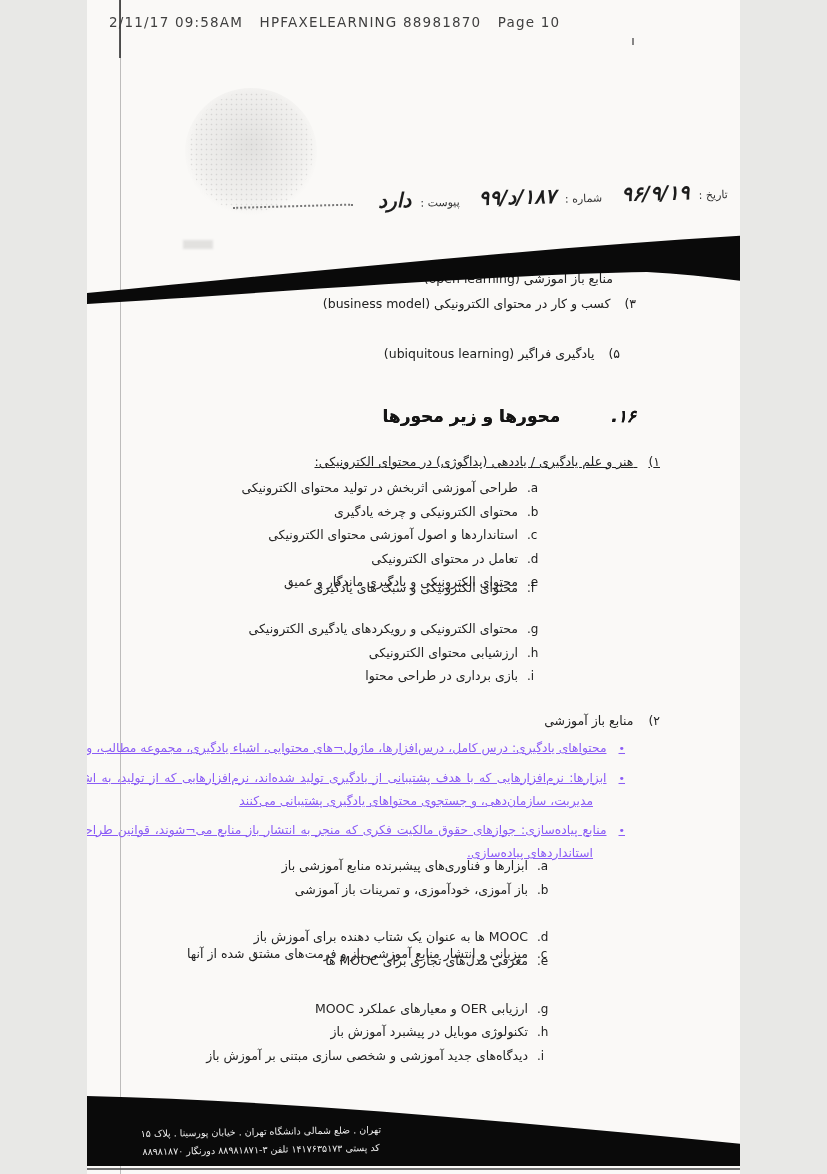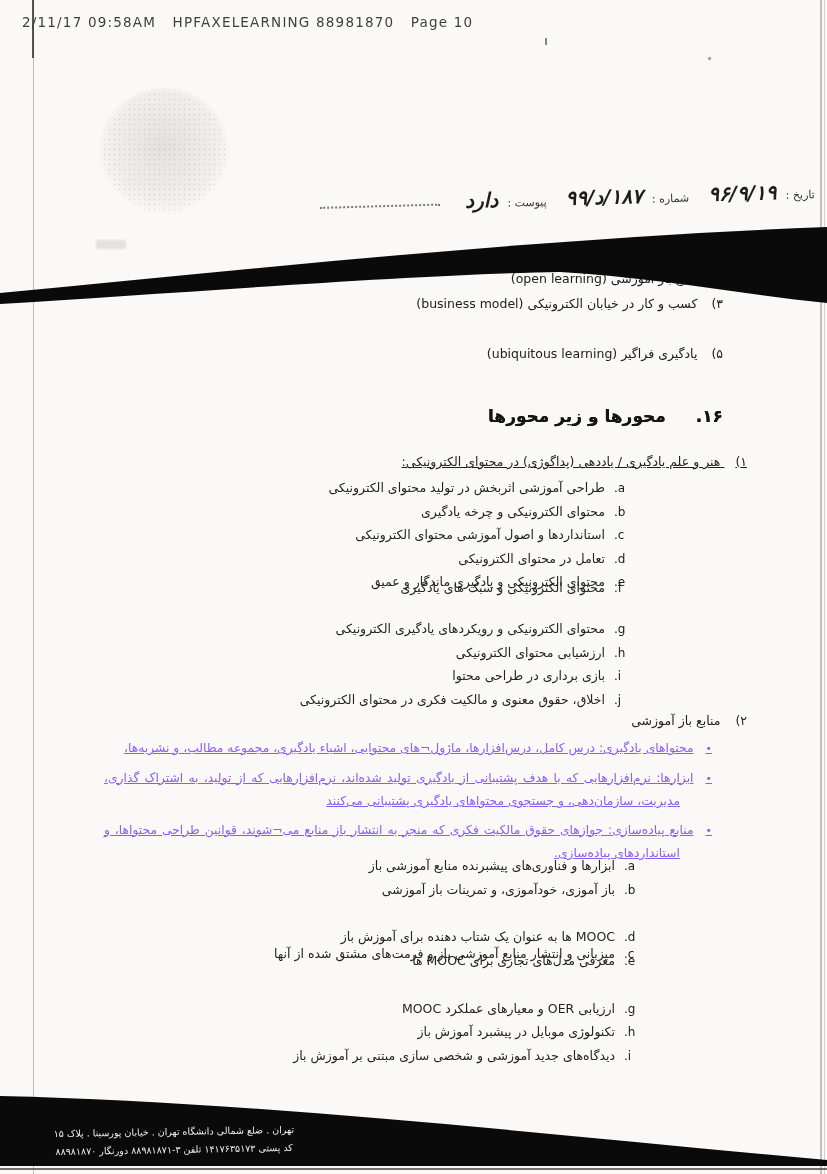--- a/index.html
+++ b/index.html
@@ -1,17 +1,17 @@
 <!DOCTYPE html>
 <html lang="fa"><head>
 <meta charset="utf-8">
 <style>
   html,body{margin:0;padding:0;background:#e8e8e6;}
   .page{
-    position:relative; width:827px; height:1174px; margin:0 auto;
+    position:relative; width:653px; height:1174px; margin:0 auto;
     background:#faf9f7; overflow:hidden;
     font-family:"DejaVu Sans", sans-serif; color:#232323;
   }
   
   .edge{position:absolute; background:#8a8a8a;}
   .left-edge{left:33px; top:0; width:1px; height:1174px; opacity:.55;}
   .left-edge-top{left:32px; top:0; width:2px; height:58px; background:#2e2e2e; opacity:.8;}
   .right-edge{left:820px; top:0; width:2px; height:1174px; opacity:.5;}
   .right-edge2{left:824px; top:0; width:1px; height:1174px; opacity:.35;}
   .noise{position:absolute; background:#555;}
@@ -48,27 +48,27 @@
   }
 
   .swoosh{position:absolute; left:0; top:200px; z-index:3;}
   .bottom-wedge{position:absolute; left:0; top:1088px; z-index:2;}
   .bottom-rule{position:absolute; left:0; top:1168px; width:827px; height:2px; background:#4d4d4d; opacity:.8;}
   .topic{position:absolute; direction:rtl; white-space:nowrap; font-size:12.5px; color:#212121;}
   .topic .num{margin-left:10px;}
   .t2{right:127px; top:271px; z-index:1;}
   .t3{right:104px; top:296px;}
   .t4{right:104px; top:321px;}
-  .t5{right:104px; top:346px;margin-left:9px;}
+  .t5{right:120px; top:346px;margin-left:9px;}
 
   .sec{
     position:absolute; right:104px; top:406px; direction:rtl; white-space:nowrap;
     font-size:17px; font-weight:bold; color:#151515; text-shadow:0 0 .6px #151515;
   }
-  .sec .secnum{margin-left:24px;}
+  .sec .secnum{margin-left:45px;font-style:italic;}
 
   .ghead{position:absolute; right:80px; direction:rtl; white-space:nowrap; font-size:12.5px; color:#1f1f1f;}
   .ghead .num{margin-left:11px;}
   .g1head{top:454px;text-decoration:underline;}
   .g2head{top:713px;}
 
   .li{position:absolute; direction:rtl; white-space:nowrap; font-size:12.5px; color:#242424;}
   .g1i{right:198px;}
   .g2i{right:188px;}
   .ltr-letter{
@@ -121,21 +121,21 @@
   <svg class="swoosh" width="827" height="120" viewBox="0 0 827 120">
     <path d="M0,93 C260,68 540,38 827,27 L827,103 C740,94 650,77 560,72 C420,74 180,93 0,104 Z" fill="#0a0a0a"></path>
   </svg>
 
   <div class="topic t2">
     <span>منابع باز آموزشی</span>
     <span class="en">(open learning)</span>
   </div>
   <div class="topic t3">
     <span class="num">۳)</span>
-    <span>کسب و کار در خیابان الکترونیکی</span>
+    <span>کسب و کار در محتوای الکترونیکی</span>
     <span class="en">(business model)</span>
   </div>
   <div class="topic t5">
     <span class="num">۵)</span>
     <span>یادگیری فراگیر</span>
     <span class="en">(ubiquitous learning)</span>
   </div>
 
   <div class="sec">
     <span class="secnum">۱۶.</span>
@@ -149,21 +149,20 @@
 
   <div class="li g1i" style="top:480px"><span class="ltr-letter">a.</span><span class="itxt">طراحی آموزشی اثربخش در تولید محتوای الکترونیکی</span></div>
   <div class="li g1i" style="top:504px"><span class="ltr-letter">b.</span><span class="itxt">محتوای الکترونیکی و چرخه یادگیری</span></div>
   <div class="li g1i" style="top:527px"><span class="ltr-letter">c.</span><span class="itxt">استانداردها و اصول آموزشی محتوای الکترونیکی</span></div>
   <div class="li g1i" style="top:551px"><span class="ltr-letter">d.</span><span class="itxt">تعامل در محتوای الکترونیکی</span></div>
   <div class="li g1i" style="top:574px"><span class="ltr-letter">e.</span><span class="itxt">محتوای الکترونیکی و یادگیری ماندگار و عمیق</span></div>
   <div class="li g1i" style="top:580px"><span class="ltr-letter">f.</span><span class="itxt">محتوای الکترونیکی و سبک های یادگیری</span></div>
   <div class="li g1i" style="top:621px"><span class="ltr-letter">g.</span><span class="itxt">محتوای الکترونیکی و رویکردهای یادگیری الکترونیکی</span></div>
   <div class="li g1i" style="top:645px"><span class="ltr-letter">h.</span><span class="itxt">ارزشیابی محتوای الکترونیکی</span></div>
   <div class="li g1i" style="top:668px"><span class="ltr-letter">i.</span><span class="itxt">بازی برداری در طراحی محتوا</span></div>
-  <div class="li g1i" style="top:692px"><span class="ltr-letter">j.</span><span class="itxt">اخلاق، حقوق معنوی و مالکیت فکری در محتوای الکترونیکی</span></div>
 
   <div class="ghead g2head">
     <span class="num">۲)</span>
     <span>منابع باز آموزشی</span>
   </div>
 
   <div class="bullets">
     <div class="bl"><span class="bdot">•</span><span>محتواهای یادگیری: درس کامل، درس‌افزارها، ماژول¬های محتوایی، اشیاء یادگیری، مجموعه مطالب، و نشریه‌ها،</span></div>
     <div class="bl"><span class="bdot">•</span><span>ابزارها: نرم‌افزارهایی که با هدف پشتیبانی از یادگیری تولید شده‌اند، نرم‌افزارهایی که از تولید، به اشتراک گذاری، مدیریت، سازمان‌دهی، و جستجوی محتواهای یادگیری پشتیبانی می‌کنند</span></div>
     <div class="bl"><span class="bdot">•</span><span>منابع پیاده‌سازی: جوازهای حقوق مالکیت فکری که منجر به انتشار باز منابع می¬شوند، قوانین طراحی محتواها، و استانداردهای پیاده‌سازی.</span></div>

